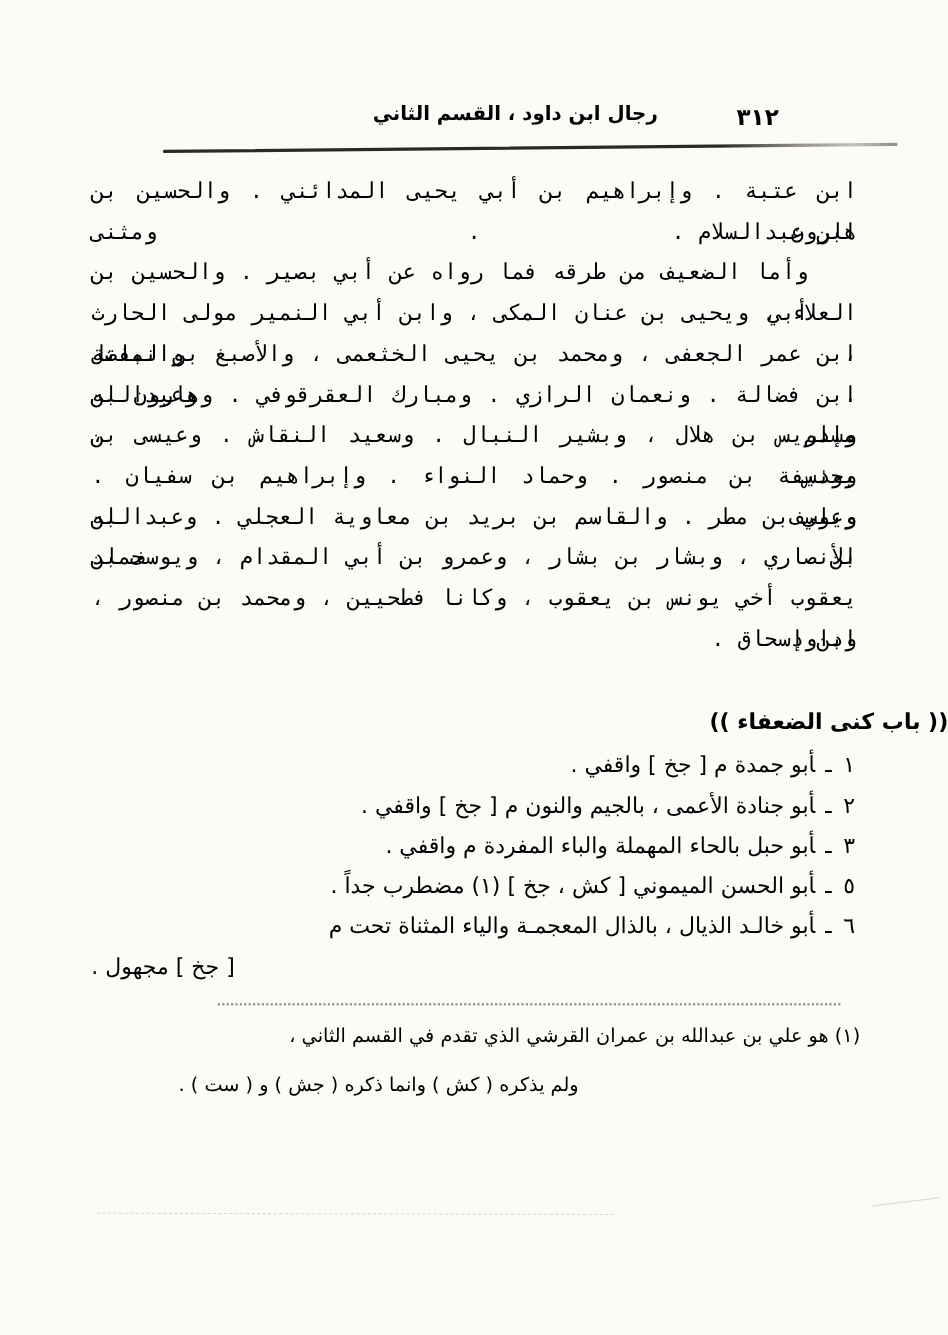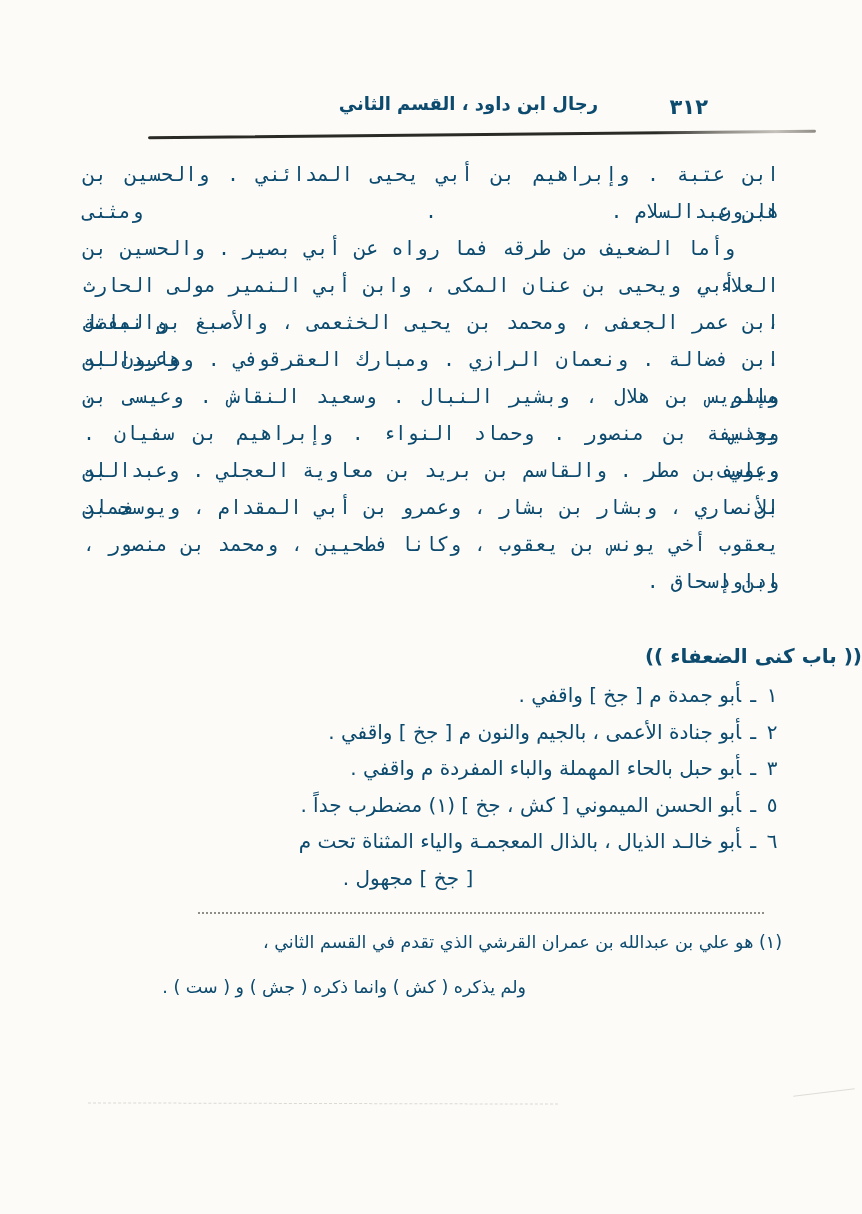--- a/index.html
+++ b/index.html
@@ -1,21 +1,21 @@
 <!DOCTYPE html>
 <html lang="ar"><head>
 <meta charset="utf-8">
 <style>
   html,body { margin:0; padding:0; }
   body { width:862px; height:1214px; background:#f3f2ee; }
   .page {
     position:relative; width:862px; height:1214px;
     background:#fcfbf8;
     font-family:"DejaVu Sans", sans-serif;
-    color:#0c4a6e; direction:rtl; overflow:hidden;
+    color:#000000; direction:rtl; overflow:hidden;
   }
   .header-title {
     position:absolute; top:93px; left:408px; width:190px;
     text-align:center; font-size:18px; font-weight:bold; white-space:nowrap;
   }
   .page-number {
     position:absolute; top:95px; left:646px; width:62px;
     text-align:right; font-size:21px; font-weight:bold;
   }
   .header-rule {
@@ -33,21 +33,21 @@
   .section-heading {
     position:absolute; top:644px; left:100px; width:762px;
     text-align:right; font-size:20px; font-weight:bold;
   }
   .entries {
     position:absolute; top:677px; right:83px; width:696px; font-size:20px;
   }
   .entry { height:36.5px; line-height:36.5px; white-space:nowrap; text-align:right; }
   .entry .num { display:inline-block; min-width:14px; text-align:center; }
   .entry .dash { margin:0 9px; }
-  .entry-cont { height:36px; line-height:36px; text-align:center; padding-right:46px; white-space:nowrap; }
+  .entry-cont { height:36px; line-height:36px; text-align:left; padding-right:46px; white-space:nowrap; }
   .footnote-sep {
     position:absolute; top:912px; left:198px; width:566px;
     border-top:2px dotted #918e87;
   }
   .footnotes {
     position:absolute; top:920px; right:80px; width:704px;
     font-size:17.5px; line-height:45px;
   }
   .fline { height:45px; text-align:right; white-space:nowrap; }
   .fline2 { padding-right:256px; }

